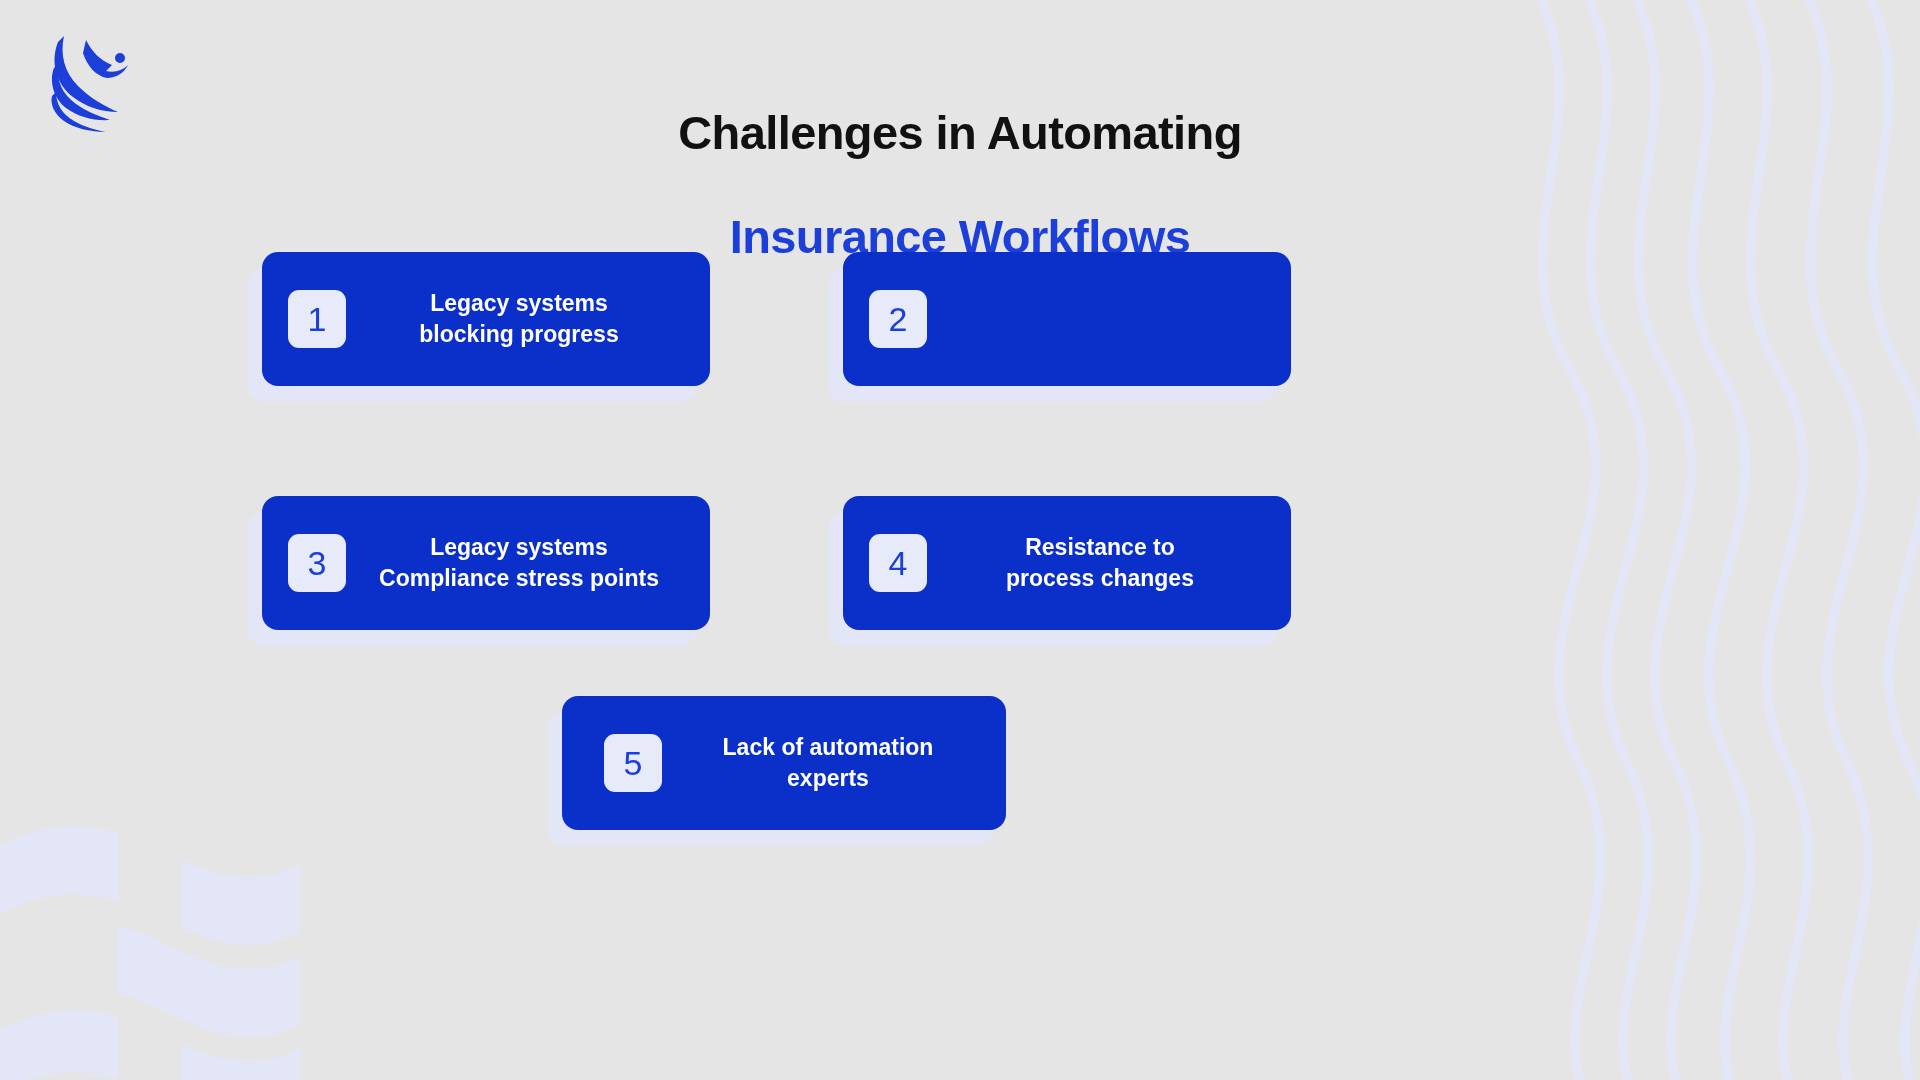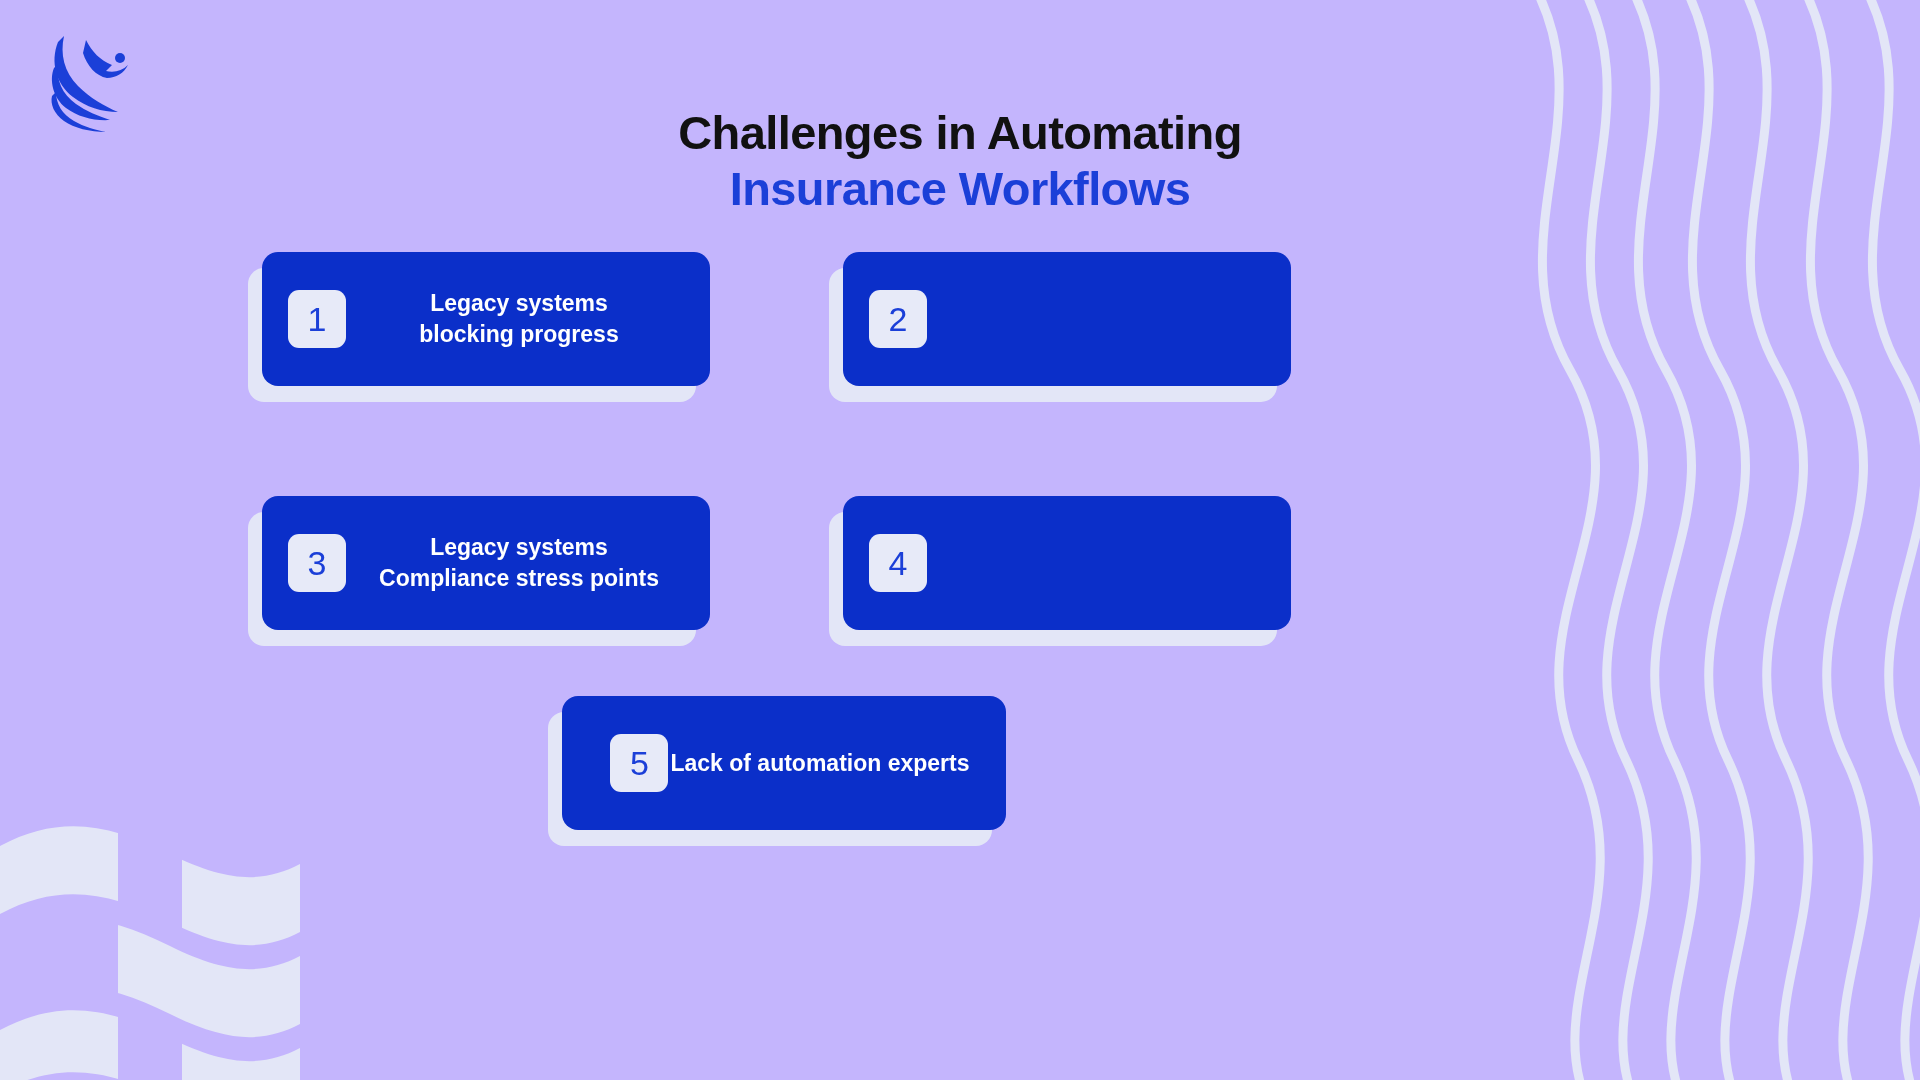--- a/index.html
+++ b/index.html
@@ -8,21 +8,21 @@
   html, body {
     width:1920px; height:1080px;
     background:#ffffff;
     font-family:"Liberation Sans", sans-serif;
     overflow:hidden;
   }
 
   #slide {
     position:relative;
     width:1920px; height:1080px;
-    background:#c4b5fd;
+    background:#e5e5e5;
     overflow:hidden;
   }
 
   
   .deco { position:absolute; pointer-events:none; }
 
   #deco-waves-right { right:0; top:-20px; width:420px; height:1120px; }
   #deco-blocks-left { left:0; bottom:0; width:300px; height:260px; }
 
   
@@ -40,21 +40,21 @@
   #title-block .tline {
     display:block;
     font-family:"Liberation Sans", sans-serif;
     font-weight:bold;
     font-size:47px;
     line-height:56px;
     letter-spacing:-0.6px;
     white-space:nowrap;
   }
   #title-line-1 { color:#111111; }
-  #title-line-2 { color:#1B3FD8; }
+  #title-line-2 { color:#1B3FD8;margin-top:48px; }
 
   
   #cards { position:absolute; left:0; top:0; width:1920px; height:1080px; }
 
   .card-slot { position:absolute; }
 
   .card-shadow {
     position:absolute;
     left:-14px; top:16px;
     width:100%; height:100%;
@@ -105,21 +105,21 @@
 
   
   #card-slot-1 { left:262px; top:252px;  width:448px; height:134px; }
   #card-slot-2 { left:843px; top:252px;  width:448px; height:134px; }
   #card-slot-3 { left:262px; top:496px;  width:448px; height:134px; }
   #card-slot-4 { left:843px; top:496px;  width:448px; height:134px; }
   #card-slot-5 { left:562px; top:696px;  width:444px; height:134px; }
 
   
   #card-slot-5 .card { padding:0 24px; justify-content:center; }
-  #card-slot-5 .card-text { flex:0 1 auto; padding-left:2px; }
+  #card-slot-5 .card-text { flex:0 1 auto; padding-left:18px; }
   #card-slot-5 .badge { margin-left:18px; }
 </style>
 </head>
 <body>
 
 <div id="slide">
 
   <svg class="deco" id="deco-waves-right" viewBox="0 0 420 1120" preserveAspectRatio="none" aria-hidden="true">
     <g fill="none" stroke="#E3E6F7" stroke-width="9" stroke-linecap="round">
       <path d="M 18 -20 C 120 120, -10 250, 70 390 C 150 530, 10 640, 78 780 C 146 920, 30 1030, 96 1140"></path>
@@ -199,20 +199,22 @@
         <div class="badge">3</div>
         <div class="card-text">Legacy systems
 Compliance stress points</div>
       </div>
     </div>
 
     <div class="card-slot" id="card-slot-4">
       <div class="card-shadow"></div>
       <div class="card">
         <div class="badge">4</div>
+        <div class="card-text">Resistance to
+process changes</div>
       </div>
     </div>
 
     <div class="card-slot" id="card-slot-5">
       <div class="card-shadow"></div>
       <div class="card">
         <div class="badge">5</div>
         <div class="card-text">Lack of automation experts</div>
       </div>
     </div>

